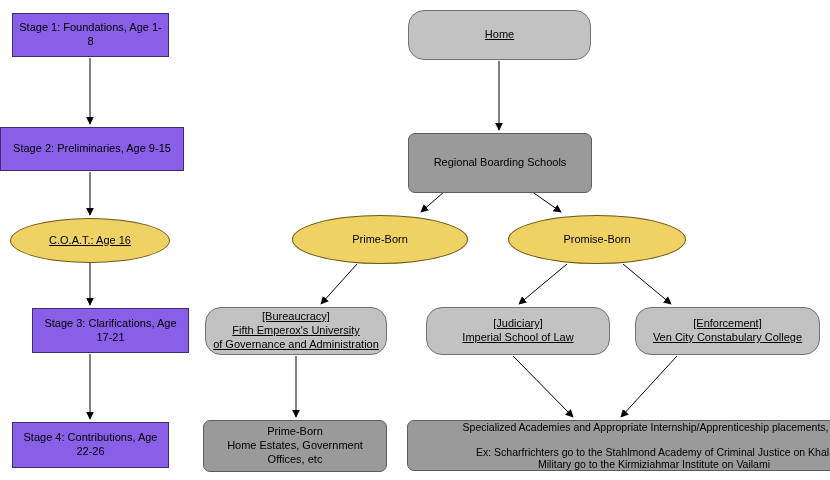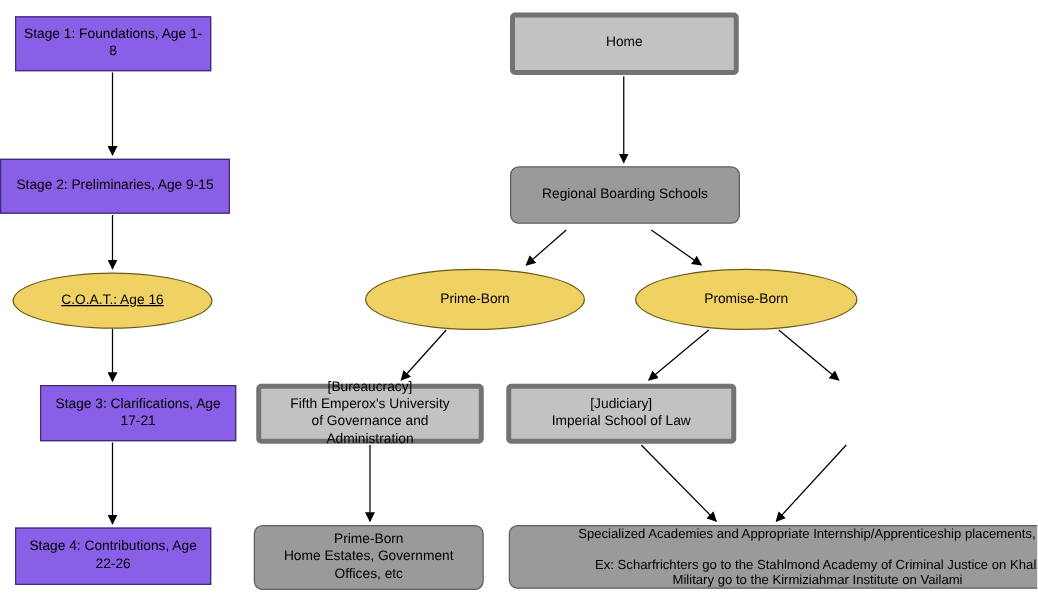--- a/index.html
+++ b/index.html
@@ -9,21 +9,21 @@
   }
   .edges{position:absolute;left:0;top:0;width:830px;height:480px;pointer-events:none;}
   .node{
     position:absolute;display:flex;align-items:center;justify-content:center;
     text-align:center;font-size:11px;line-height:1.25;box-sizing:border-box;
     padding:2px 6px;
   }
   .pre{white-space:pre-line;}
   .stage{background:#8A5FE8;border:1px solid #3d2c75;}
   .milestone{background:#F0D264;border:1px solid #6b5a16;border-radius:50%;}
-  .box-light{background:#C2C2C2;border:4px solid #737373;border-radius:4px;}
+  .box-light{background:#C2C2C2;border:1px solid #737373;border-radius:16px;text-decoration:underline;}
   .box-mid{background:#9A9A9A;border:1px solid #5e5e5e;border-radius:7px;}
   .small{font-size:10.5px;line-height:1.18;}
 </style>
 </head>
 <body>
 
 <div class="canvas">
 
   <svg class="edges" width="830" height="480" viewBox="0 0 830 480" xmlns="http://www.w3.org/2000/svg">
     <defs>
@@ -51,33 +51,35 @@
   <div class="node stage" style="left:0;top:127px;width:184px;height:44px;">Stage 2: Preliminaries, Age 9-15</div>
 
   <div class="node milestone" style="left:10px;top:218px;width:160px;height:45px;text-decoration:underline;">C.O.A.T.: Age 16</div>
 
   <div class="node stage" style="left:12px;top:308px;width:157px;height:45px;margin-left:20px;">Stage 3: Clarifications, Age 17-21</div>
 
   <div class="node stage" style="left:12px;top:422px;width:157px;height:46px;">Stage 4: Contributions, Age 22-26</div>
 
   <div class="node box-light" style="left:408px;top:10px;width:183px;height:50px;">Home</div>
 
-  <div class="node box-mid" style="left:408px;top:133px;width:184px;height:46px;">Regional Boarding Schools</div>
+  <div class="node box-mid" style="left:408px;top:133px;width:184px;height:60px;">Regional Boarding Schools</div>
 
   <div class="node milestone" style="left:292px;top:215px;width:176px;height:49px;">Prime-Born</div>
 
   <div class="node milestone" style="left:508px;top:215px;width:178px;height:49px;">Promise-Born</div>
 
   <div class="node box-light pre" style="left:205px;top:307px;width:182px;height:48px;">[Bureaucracy]
 Fifth Emperox's University
 of Governance and Administration</div>
 
-  <div class="node box-light pre" style="left:405px;top:307px;width:184px;height:48px;">[Judiciary]
+  <div class="node box-light pre" style="left:426px;top:307px;width:184px;height:48px;">[Judiciary]
 Imperial School of Law</div>
 
+  <div class="node box-light pre" style="left:635px;top:307px;width:185px;height:48px;">[Enforcement]
+Ven City Constabulary College</div>
 
   <div class="node box-mid pre" style="left:203px;top:420px;width:184px;height:52px;">Prime-Born
 Home Estates, Government Offices, etc</div>
 
   <div class="node box-mid pre small" style="left:407px;top:420px;width:494px;height:51px;">Specialized Academies and Appropriate Internship/Apprenticeship placements, etc
 
 Ex: Scharfrichters go to the Stahlmond Academy of Criminal Justice on Khal.
 Military go to the Kirmiziahmar Institute on Vailami</div>
 
 </div>

